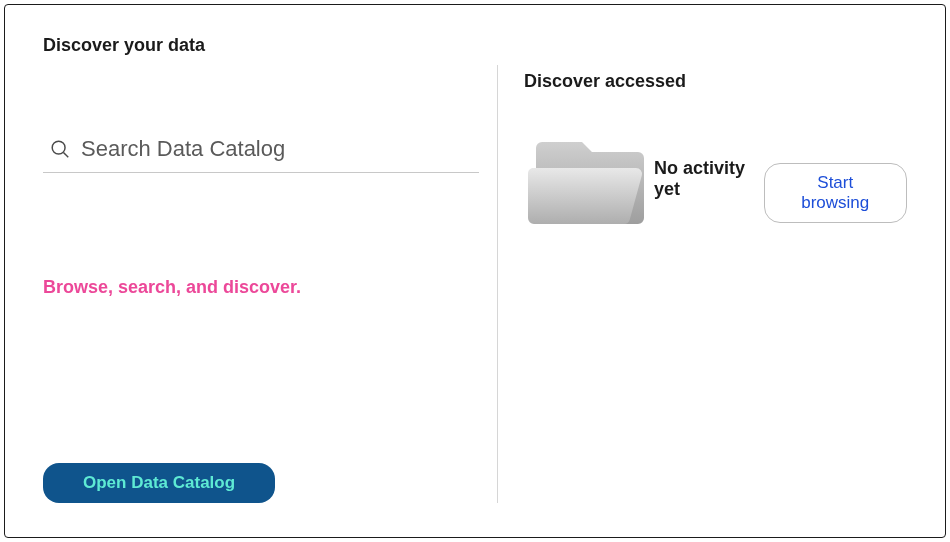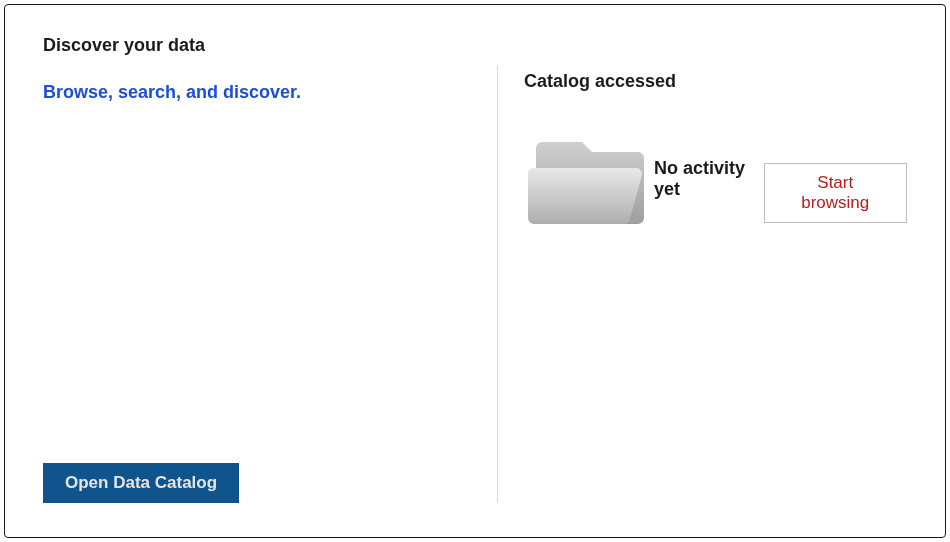--- a/index.html
+++ b/index.html
@@ -15,20 +15,21 @@
       border-radius: 4px;
       width: 100%;
       height: 100%;
       padding: 30px 38px 34px 38px;
       display: flex;
     }
     .left-col {
       flex: 0 0 436px;
       display: flex;
       flex-direction: column;
+      gap: 48px;
     }
     .divider {
       width: 1px;
       background: #d6d6d6;
       margin: 30px 18px 0 18px;
     }
     .right-col {
       flex: 1;
       display: flex;
       flex-direction: column;
@@ -59,38 +60,38 @@
       outline: none;
       font-size: 22px;
       color: #1b1b1b;
       width: 100%;
       background: transparent;
     }
     .search-input::placeholder { color: #5a5a5a; }
     .subhead {
       font-size: 18px;
       font-weight: 600;
-      color: #1d4ed8;
+      color: #ec4899;
       margin-bottom: 6px;
     }
     .bodytext {
       font-size: 17px;
       line-height: 1.55;
       color: #1b1b1b;
       max-width: 420px;
     }
     .primary-button {
       margin-top: auto;
       background: #0f548c;
-      color: #e5e5e5;
+      color: #5eead4;
       border: none;
       font-size: 17px;
       font-weight: 600;
-      padding: 10px 22px;
-      border-radius: 0;
+      padding: 10px 40px;
+      border-radius: 16px;
       cursor: pointer;
       align-self: flex-start;
     }
     .section-title {
       font-size: 18px;
       font-weight: 600;
       color: #1b1b1b;
       margin-bottom: 40px;
     }
     .empty-state {
@@ -103,46 +104,55 @@
       margin-bottom: 18px;
     }
     .empty-text {
       font-size: 18px;
       font-weight: 600;
       color: #1b1b1b;
       margin-bottom: 28px;
     }
     .secondary-button {
       background: #fff;
-      color: #b91c1c;
+      color: #1d4ed8;
       border: 1px solid #bdbdbd;
       font-size: 17px;
       padding: 9px 22px;
-      border-radius: 0;
+      border-radius: 16px;
       cursor: pointer;
     }
   </style>
 </head>
 <body>
 
 <div class="panel">
 
   <div class="left-col">
     <h2 class="card-title">Discover your data</h2>
 
+    <div class="search-wrap">
+      <span class="search-icon">
+        <svg viewBox="0 0 24 24" fill="none" stroke="currentColor" stroke-width="1.6">
+          <circle cx="10.5" cy="10.5" r="7"></circle>
+          <line x1="15.8" y1="15.8" x2="21" y2="21"></line>
+        </svg>
+      </span>
+      <input type="text" class="search-input" placeholder="Search Data Catalog" style="">
+    </div>
 
     <h3 class="subhead">Browse, search, and discover.</h3>
 
     <button class="primary-button">Open Data Catalog</button>
   </div>
 
   <div class="divider"></div>
 
   <div class="right-col">
-    <h3 class="section-title">Catalog accessed</h3>
+    <h3 class="section-title">Discover accessed</h3>
 
     <div class="empty-state">
       <span>
         <svg class="folder-icon" viewBox="0 0 130 100">
           <defs>
             <linearGradient id="g1" x1="0" y1="0" x2="0" y2="1">
               <stop offset="0" stop-color="#cfcfcf"></stop>
               <stop offset="1" stop-color="#9e9e9e"></stop>
             </linearGradient>
             <linearGradient id="g2" x1="0" y1="0" x2="0" y2="1">

